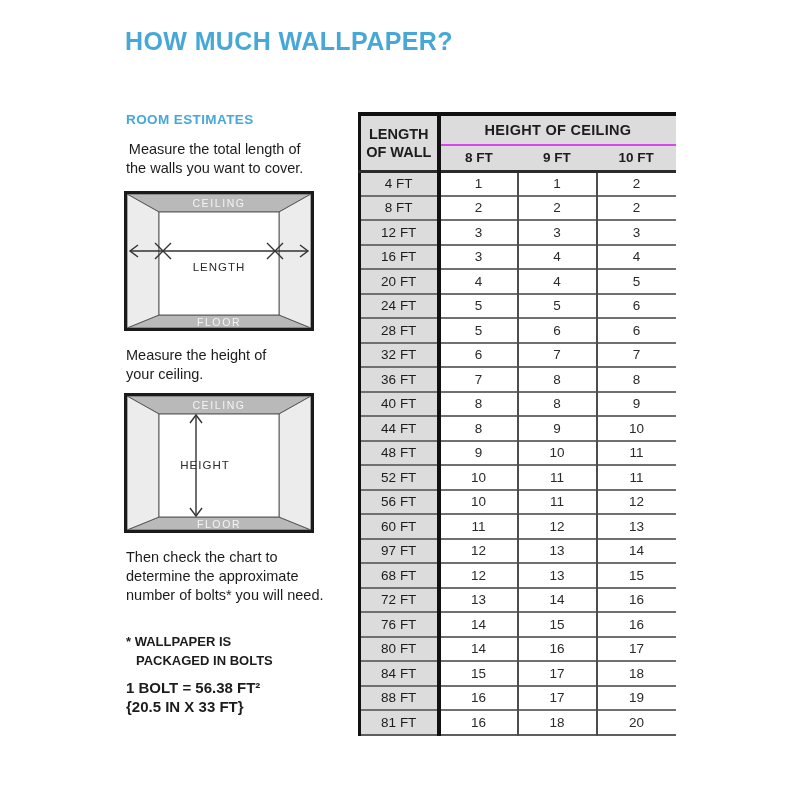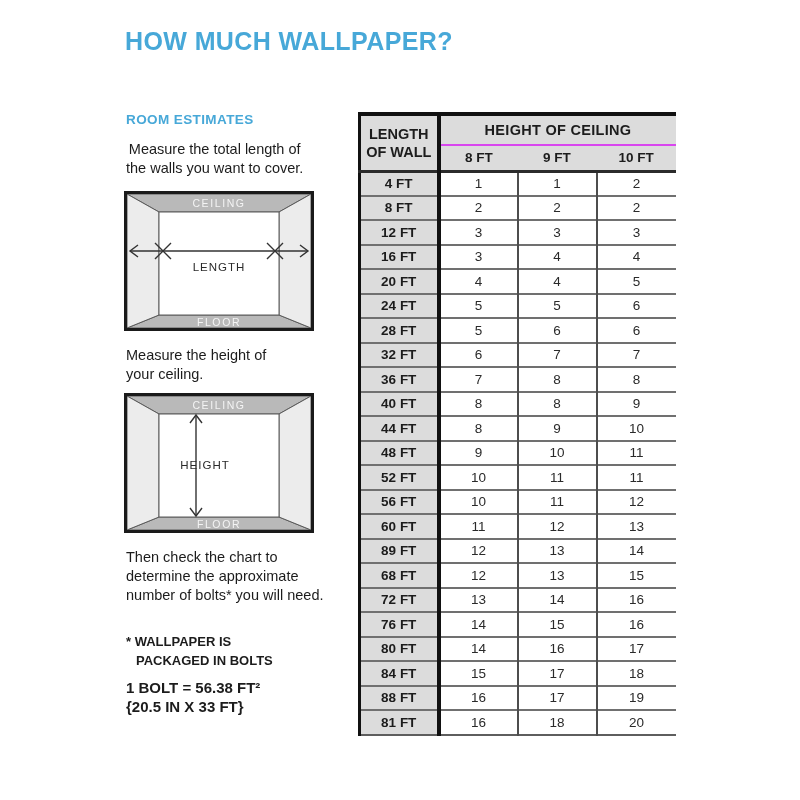--- a/index.html
+++ b/index.html
@@ -40,21 +40,21 @@
                 border-bottom:2.5px solid #5e5e5e; }
   table.bolts col { width:79px; }
   th, td { text-align:center; vertical-align:middle; padding:0; font-size:13.5px; }
   th.corner { background:var(--hdr-gray); font-weight:bold; font-size:14.5px; line-height:1.25;
               white-space:pre-line; border-right:4px solid #111; border-bottom:3px solid #2b2b2b; }
   th.group  { background:var(--hdr-gray); font-weight:bold; font-size:14.5px;
               letter-spacing:0.3px; height:31px; border-bottom:2px solid #d946ef; }
   th.sub    { background:var(--hdr-gray); font-weight:bold; height:26px;
               border-bottom:3px solid #2b2b2b; }
   tbody tr  { height:24.5px; }
-  tbody th  { background:var(--hdr-gray); font-weight:bold; border-right:4px solid #111; }
+  tbody th  { background:var(--hdr-gray); font-weight:normal; border-right:4px solid #111; }
   tbody td  { color:#2a2a2a; font-weight:normal; background:#fff; }
   tbody tr + tr th, tbody tr + tr td { border-top:2px solid #707070; }
   tbody td + td { border-left:2px solid #4d4d4d; }
 </style>
 </head>
 <body>
 
 <div class="page">
 
   <h1 class="title">HOW MUCH WALLPAPER?</h1>
@@ -224,21 +224,21 @@
             <td>11</td>
             <td>12</td>
           </tr>
           <tr>
             <th>60 FT</th>
             <td>11</td>
             <td>12</td>
             <td>13</td>
           </tr>
           <tr>
-            <th>89 FT</th>
+            <th>97 FT</th>
             <td>12</td>
             <td>13</td>
             <td>14</td>
           </tr>
           <tr>
             <th>68 FT</th>
             <td>12</td>
             <td>13</td>
             <td>15</td>
           </tr>

